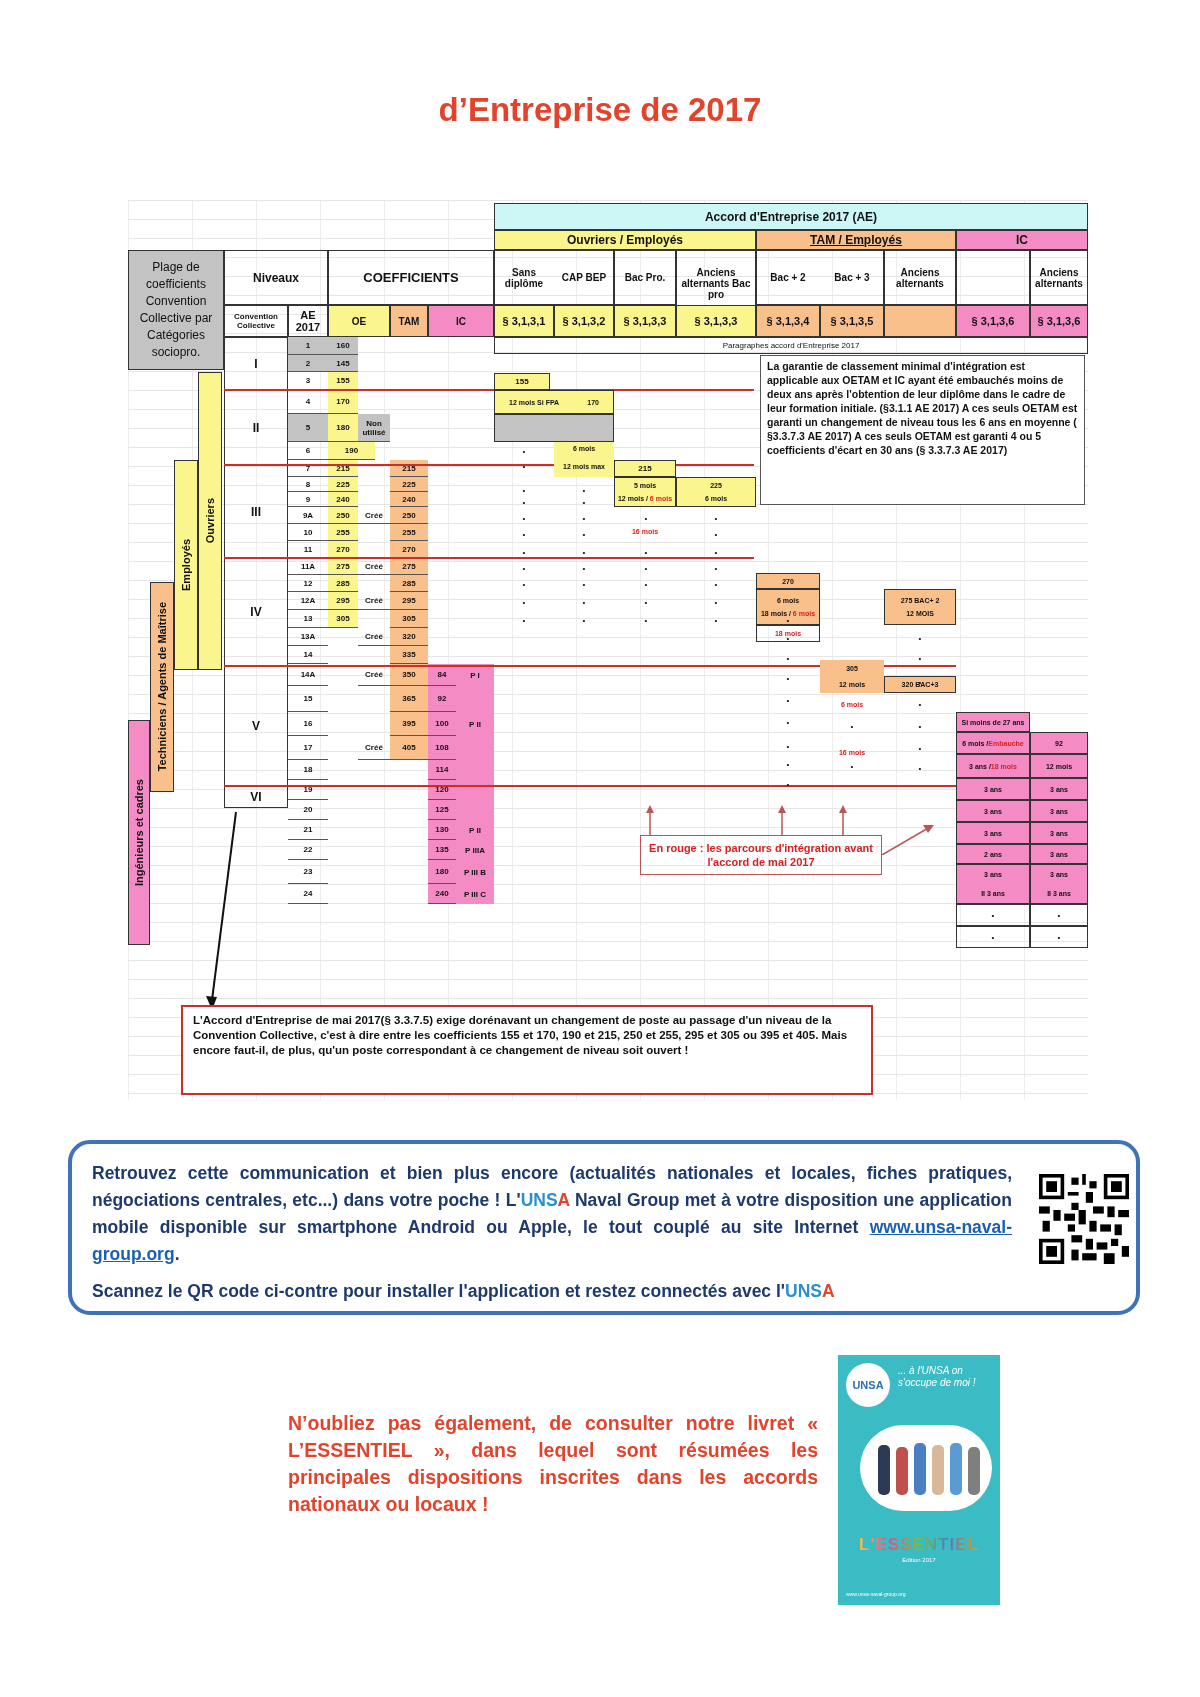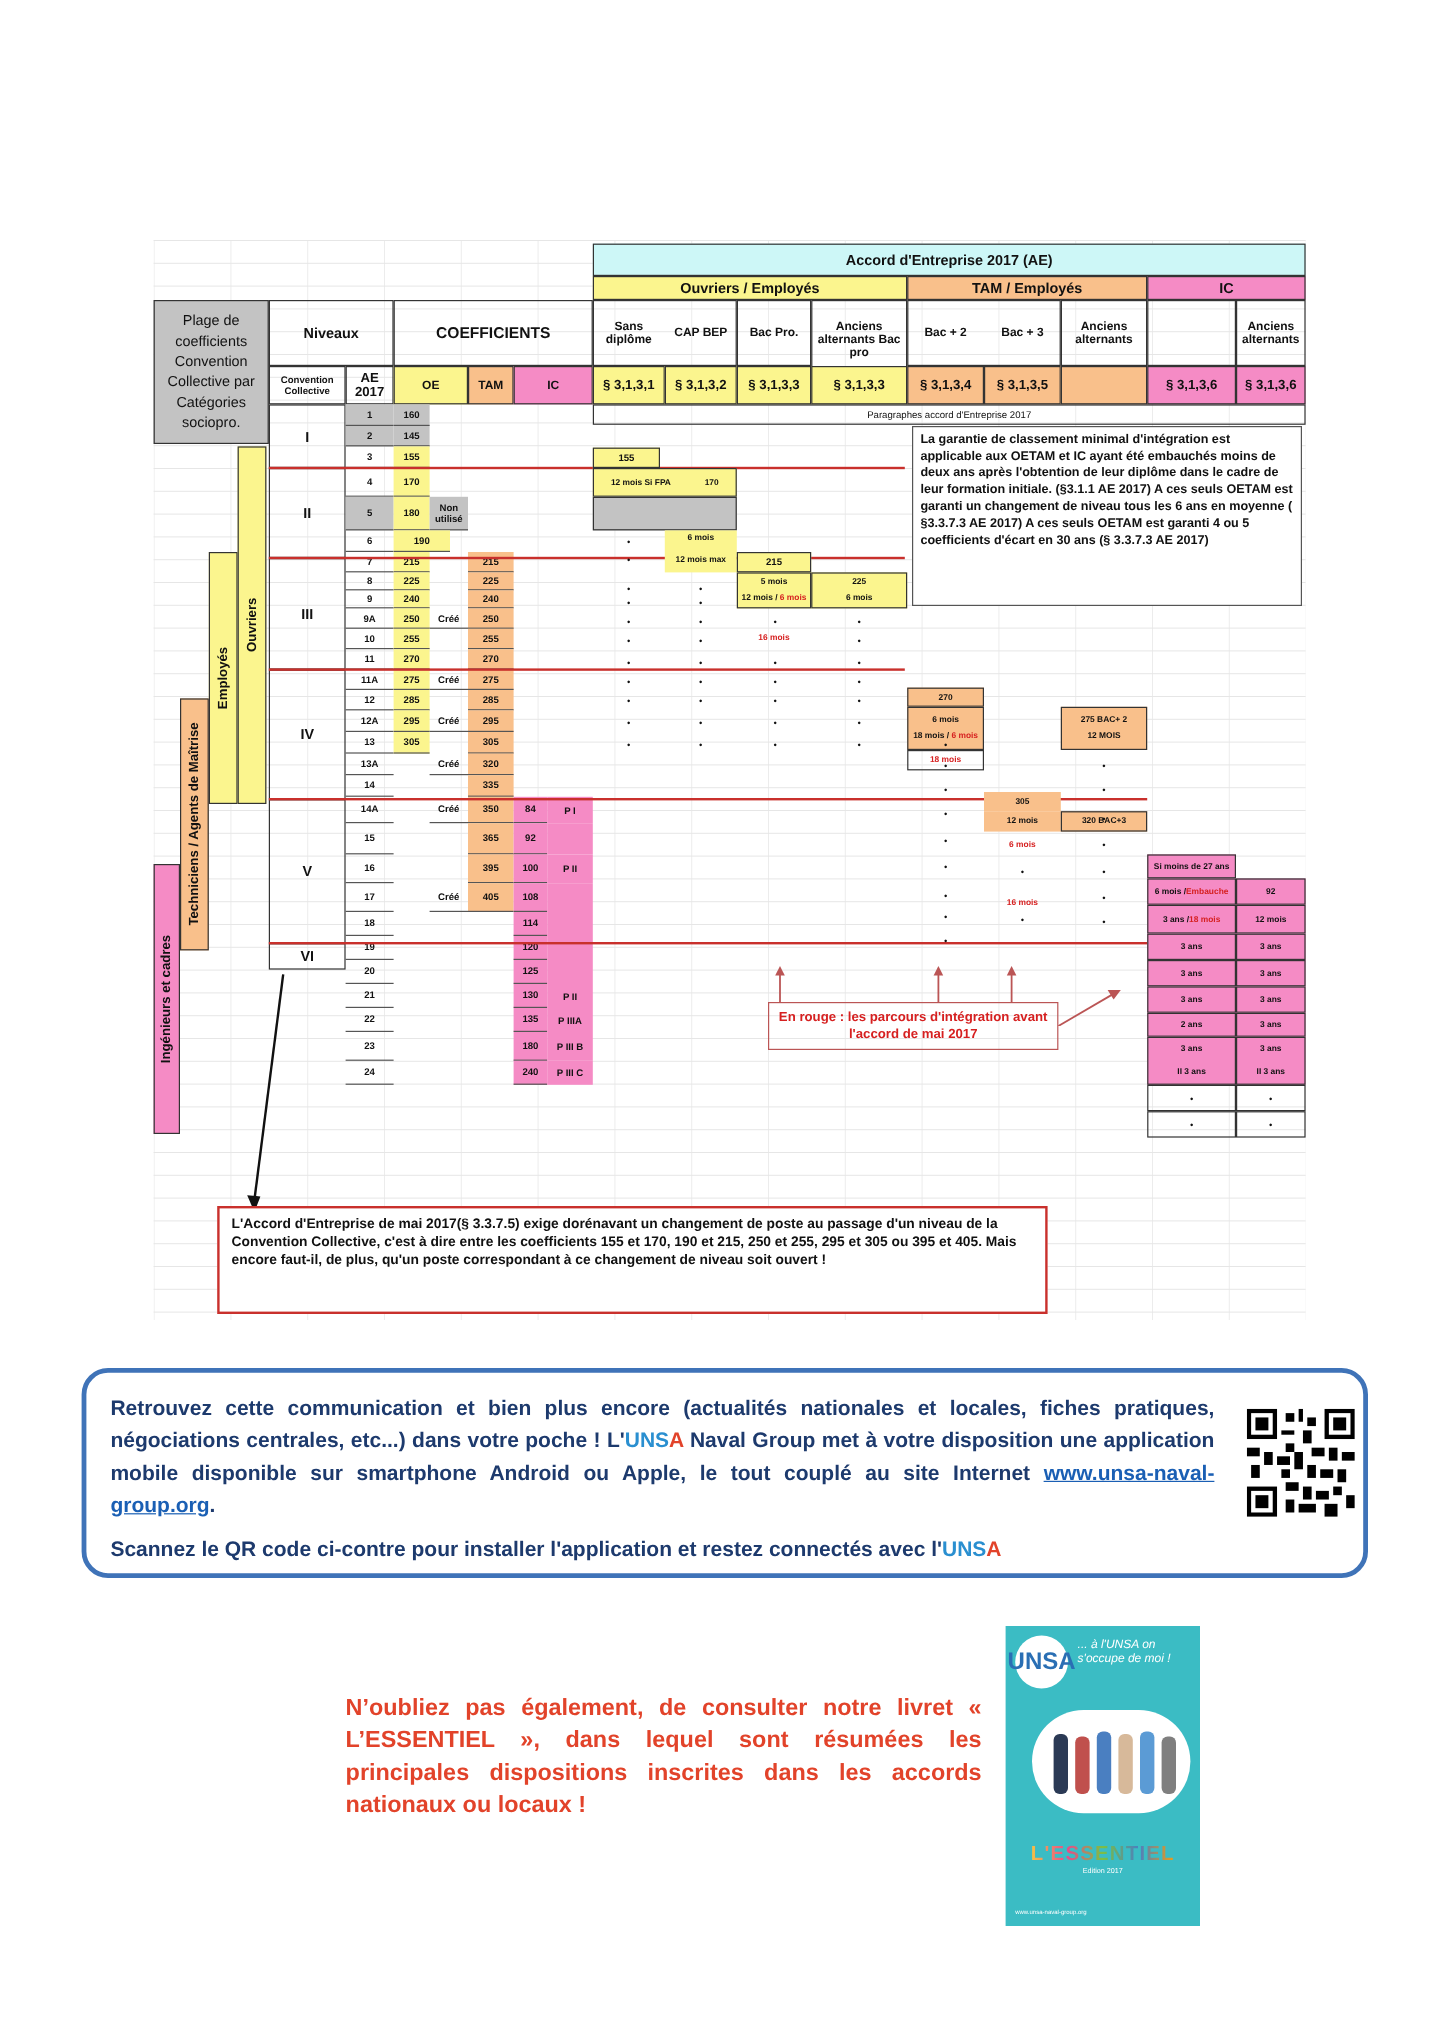--- a/index.html
+++ b/index.html
@@ -29,29 +29,30 @@
   .unsa-u{color:#2a8fd0;} .unsa-a{color:#e2432a;}
   .link{color:#1a5fb4;text-decoration:underline;}
   .qr{position:absolute;left:967px;top:30px;width:90px;height:90px;}
   .ess-text{position:absolute;left:288px;top:1410px;width:530px;font-size:19.5px;font-weight:bold;color:#e2432a;line-height:27px;text-align:justify;}
   .booklet{position:absolute;left:838px;top:1355px;width:162px;height:250px;background:#3bbcc4;box-sizing:border-box;}
 </style>
 </head>
 <body>
 
 <div class="title">
+  <div>d’Entreprise de 2017</div>
 </div>
 
 <div class="grid"></div>
 
 <div>
 
   <div class="abs c cyan b bold t12" style="left:494px;top:203px;width:594px;height:27px;">Accord d'Entreprise 2017 (AE)</div>
   <div class="abs c yellow b bold t12" style="left:494px;top:230px;width:262px;height:20px;">Ouvriers / Employés</div>
-  <div class="abs c orange b bold t12" style="left:756px;top:230px;width:200px;height:20px;">TAM / Employés</div>
+  <div class="abs c orange b bold t12" style="left:756px;top:230px;width:200px;height:20px;text-decoration:underline;">TAM / Employés</div>
   <div class="abs c pink b bold t12" style="left:956px;top:230px;width:132px;height:20px;">IC</div>
 
   <div class="abs c gray b t12" style="left:128px;top:250px;width:96px;height:120px;line-height:17px;padding:2px;">Plage de coefficients Convention Collective par Catégories sociopro.</div>
   <div class="abs c b bold t12" style="left:224px;top:250px;width:104px;height:55px;">Niveaux</div>
   <div class="abs c b bold t13" style="left:328px;top:250px;width:166px;height:55px;">COEFFICIENTS</div>
   <div class="abs c b bold t8" style="left:224px;top:305px;width:64px;height:32px;">Convention Collective</div>
   <div class="abs c b bold t11" style="left:288px;top:305px;width:40px;height:32px;">AE 2017</div>
   <div class="abs c yellow b bold t10" style="left:328px;top:305px;width:62px;height:32px;">OE</div>
   <div class="abs c orange b bold t10" style="left:390px;top:305px;width:38px;height:32px;">TAM</div>
   <div class="abs c pink b bold t10" style="left:428px;top:305px;width:66px;height:32px;">IC</div>
@@ -385,21 +386,21 @@
         <rect x="9" y="21" width="2" height="3"></rect>
       <rect x="12" y="22" width="4" height="2"></rect>
         <rect x="18" y="22" width="3" height="3"></rect>
     </g>
   </svg>
 </div>
 
 <div class="ess-text">N’oubliez pas également, de consulter notre livret « L’ESSENTIEL », dans lequel sont résumées les principales dispositions inscrites dans les accords nationaux ou locaux !</div>
 
 <div class="booklet">
-  <div class="abs c" style="left:8px;top:8px;width:44px;height:44px;border-radius:50%;background:#fff;color:#2a6fb4;font-weight:bold;font-size:20px;">
+  <div class="abs c" style="left:8px;top:8px;width:44px;height:44px;border-radius:50%;background:#fff;color:#2a6fb4;font-weight:bold;font-size:11px;">
       <span>UNSA</span>
     </div>
   <div class="abs" style="left:60px;top:10px;width:98px;color:#fff;font-size:10px;font-style:italic;line-height:12px;">... à l'UNSA on s'occupe de moi !</div>
   <div class="abs" style="left:22px;top:70px;width:132px;height:86px;border-radius:45px;background:#fff;">
     <div class="abs" style="left:18px;top:20px;width:12px;height:50px;background:#2b3a55;border-radius:5px;"></div>
     <div class="abs" style="left:36px;top:22px;width:12px;height:48px;background:#c0504d;border-radius:5px;"></div>
     <div class="abs" style="left:54px;top:18px;width:12px;height:52px;background:#4a7fc1;border-radius:5px;"></div>
     <div class="abs" style="left:72px;top:20px;width:12px;height:50px;background:#d7b99a;border-radius:5px;"></div>
     <div class="abs" style="left:90px;top:18px;width:12px;height:52px;background:#5b9bd5;border-radius:5px;"></div>
     <div class="abs" style="left:108px;top:22px;width:12px;height:48px;background:#7f7f7f;border-radius:5px;"></div>

